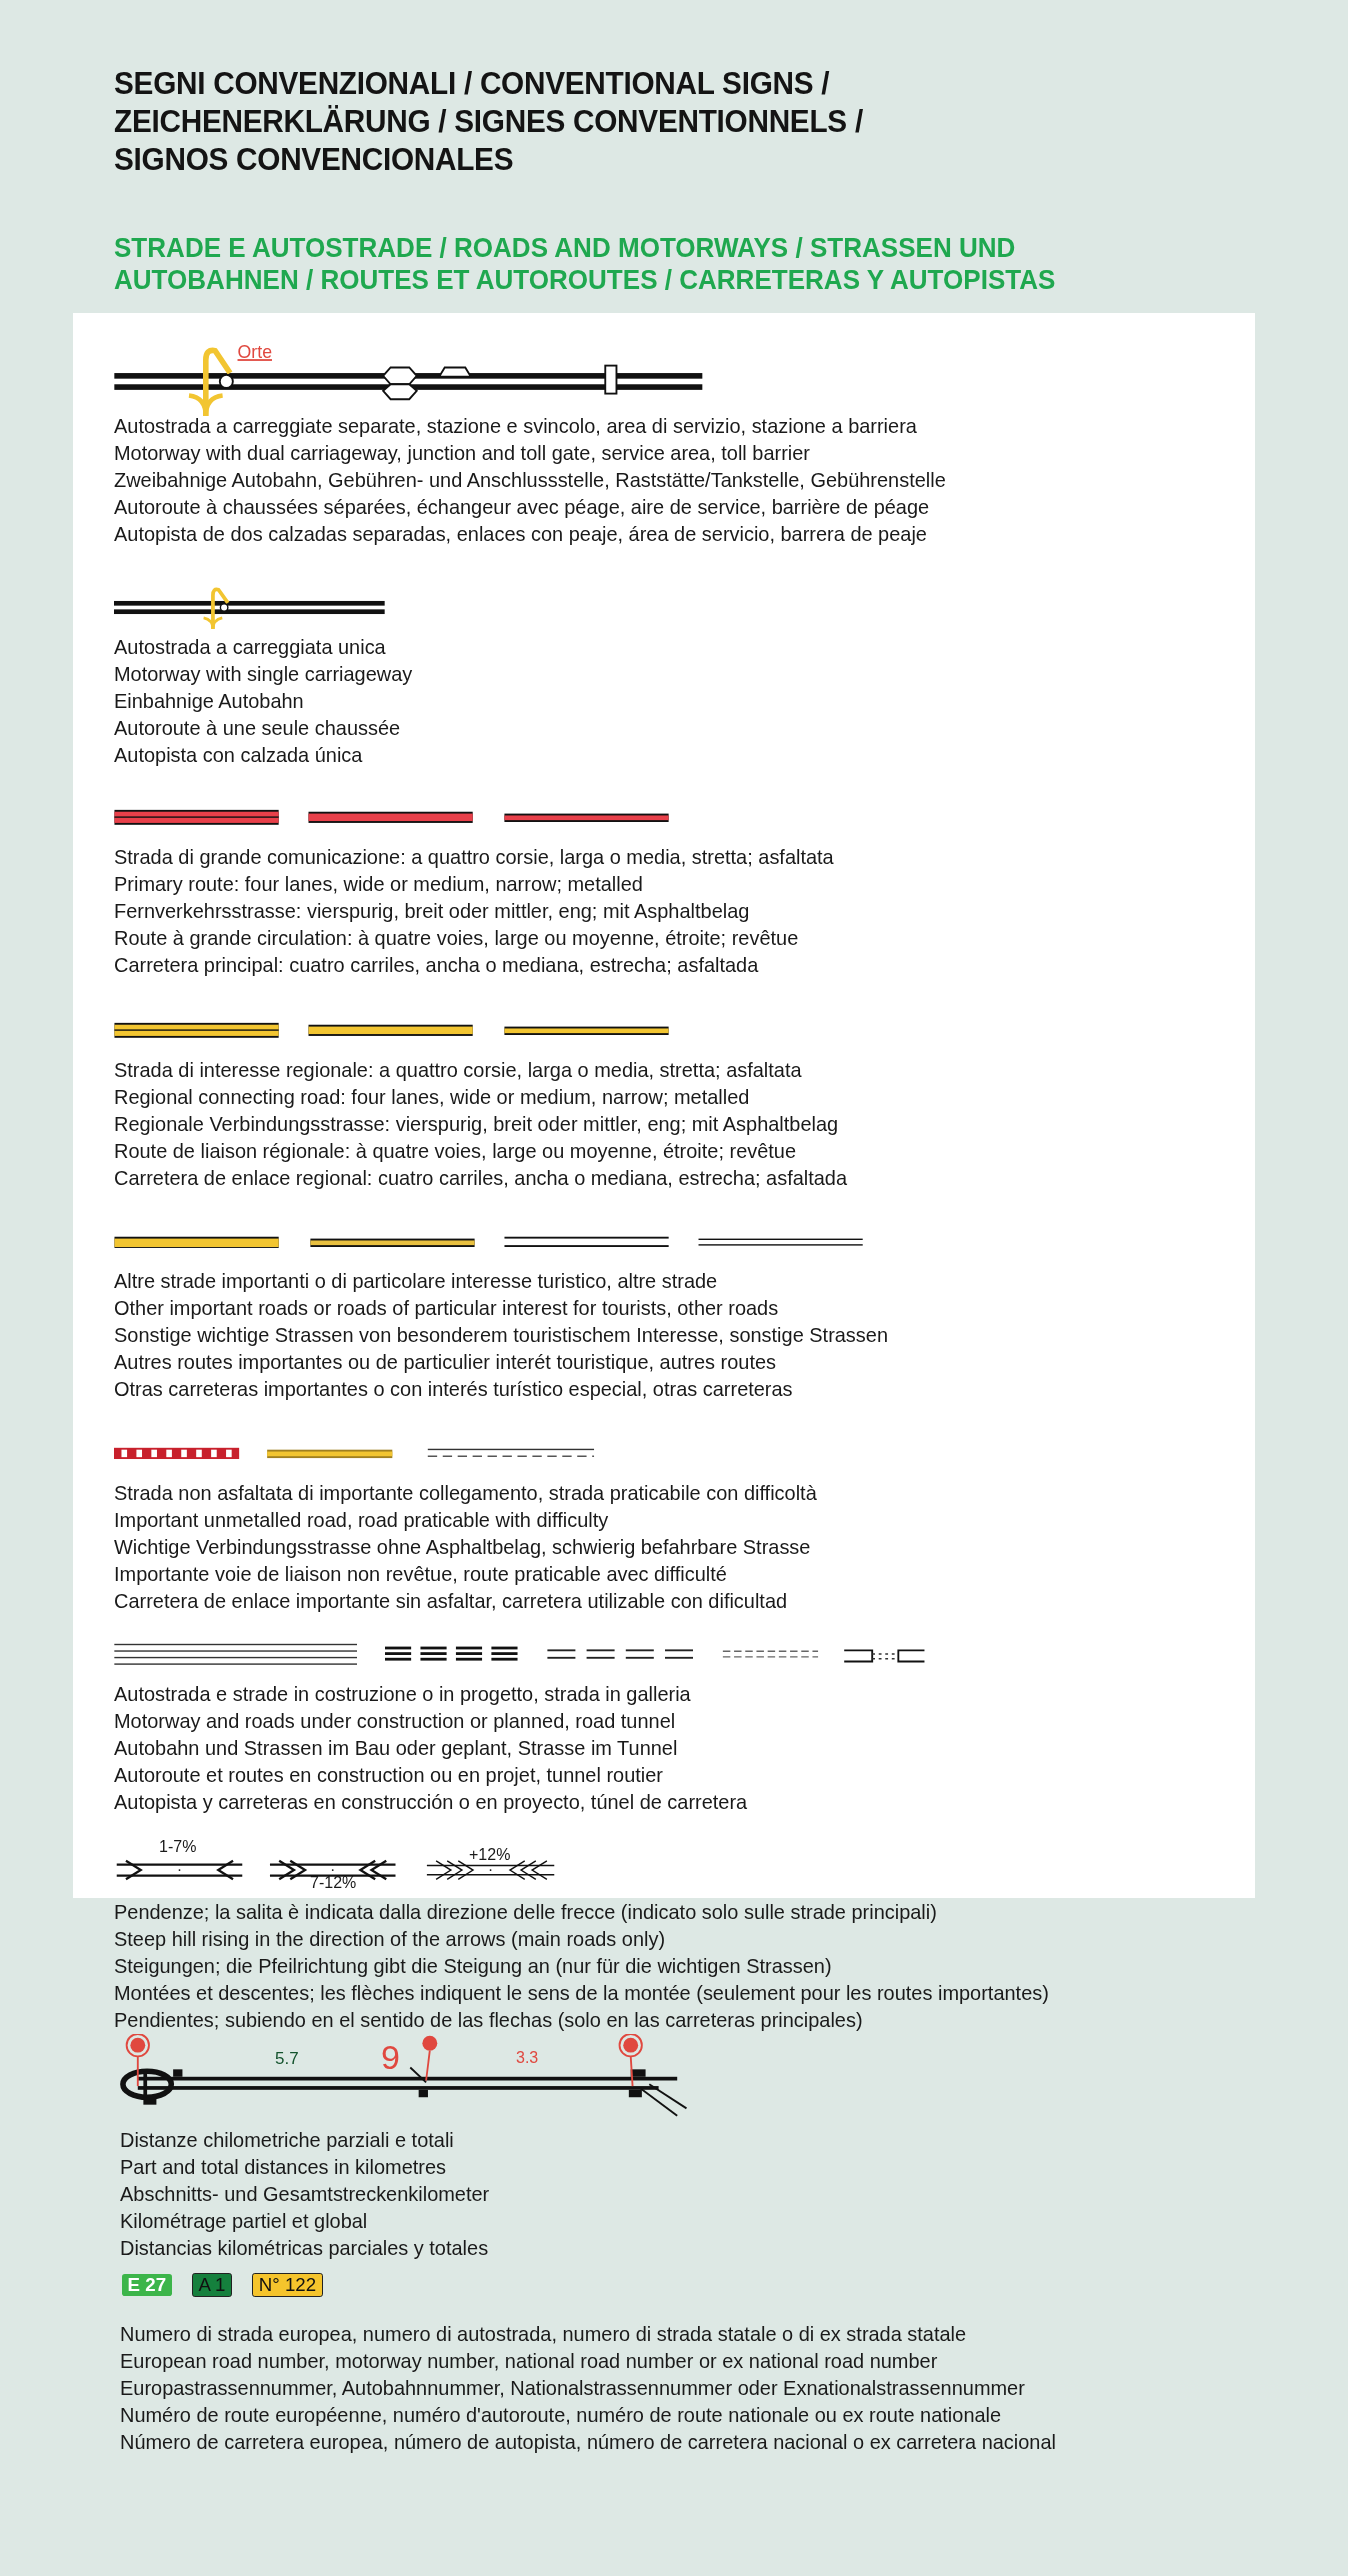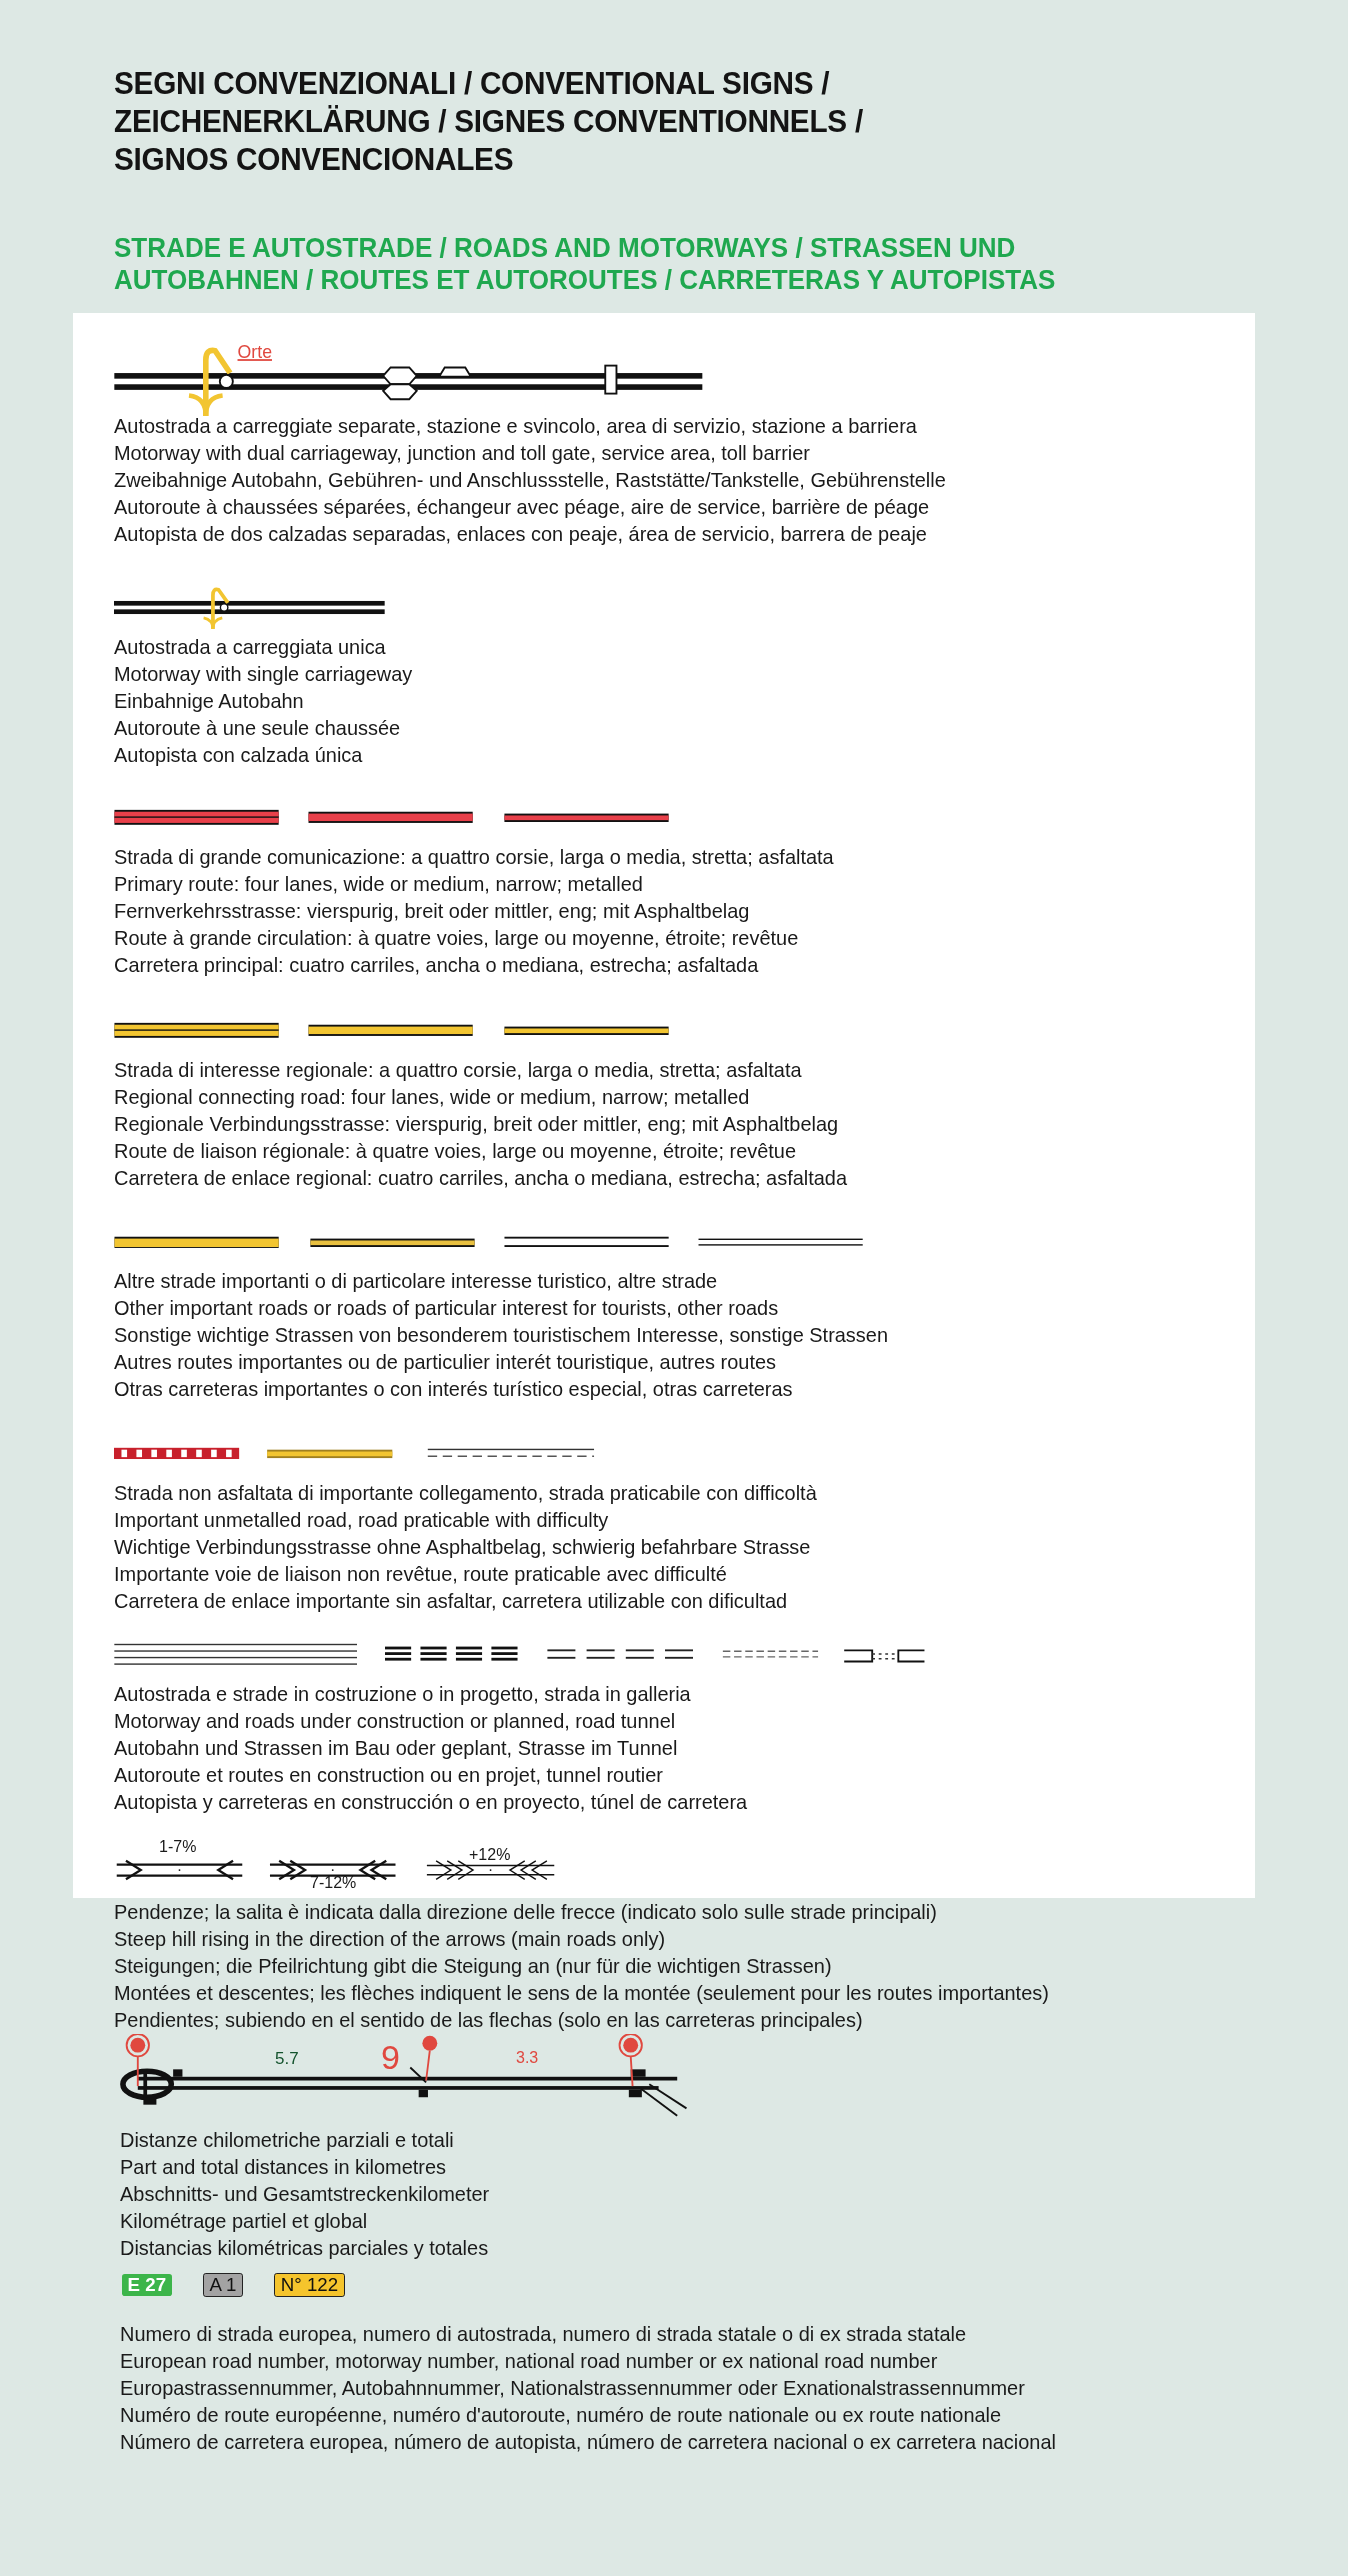--- a/index.html
+++ b/index.html
@@ -4,21 +4,21 @@
 <style>
   html,body{margin:0;padding:0;}
   body{width:1349px;height:2576px;background:#dde8e4;position:relative;overflow:hidden;font-family:"Liberation Sans",sans-serif;color:#1a1a1a;}
   .title{position:absolute;left:114px;top:64px;font-size:32px;font-weight:bold;line-height:38px;letter-spacing:-0.3px;color:#141414;transform:scaleX(0.93);transform-origin:left top;white-space:nowrap;}
   .subtitle{position:absolute;left:114px;top:232px;font-size:28px;font-weight:bold;line-height:32px;color:#1fa84f;transform:scaleX(0.93);transform-origin:left top;white-space:nowrap;}
   .panel{position:absolute;left:73px;top:313px;width:1182px;height:1585px;background:#ffffff;}
   .sec{position:absolute;left:0;width:1182px;}
   .sym{position:absolute;left:41px;}
   .txt{position:absolute;left:41px;font-size:21px;line-height:27px;white-space:nowrap;transform:scaleX(0.95);transform-origin:left top;}
   .txt div{height:27px;}
-  .badge{display:inline-block;font-weight:bold;font-size:18.7px;line-height:22.4px;padding:0 5.6px;border-radius:2.8px;margin-right:27px;vertical-align:middle;}
+  .badge{display:inline-block;font-weight:bold;font-size:18.7px;line-height:22.4px;padding:0 5.6px;border-radius:2.8px;margin-right:16px;vertical-align:middle;}
 </style>
 </head>
 <body>
 
 <div class="title">
   <div>SEGNI CONVENZIONALI / CONVENTIONAL SIGNS /</div>
   <div>ZEICHENERKLÄRUNG / SIGNES CONVENTIONNELS /</div>
   <div>SIGNOS CONVENCIONALES</div>
 </div>
 
@@ -276,21 +276,21 @@
       <div>Part and total distances in kilometres</div>
       <div>Abschnitts- und Gesamtstreckenkilometer</div>
       <div>Kilométrage partiel et global</div>
       <div>Distancias kilométricas parciales y totales</div>
     </div>
   </div>
 
   <div class="sec" style="top:1960px">
     <div class="sym" style="top:0;left:49px;white-space:nowrap;">
       <span class="badge" style="background:#3cb54a;color:#fff;">E 27</span>
-      <span class="badge" style="background:#a3a3a3;color:#111;border:1.9px solid #222;font-weight:normal;">A 1</span>
+      <span class="badge" style="background:#15803d;color:#111;border:1.9px solid #222;font-weight:normal;">A 1</span>
       <span class="badge" style="background:#f5c42c;color:#111;border:1.9px solid #222;font-weight:normal;">N° 122</span>
     </div>
     <div class="txt" style="top:47px;left:47px">
       <div>Numero di strada europea, numero di autostrada, numero di strada statale o di ex strada statale</div>
       <div>European road number, motorway number, national road number or ex national road number</div>
       <div>Europastrassennummer, Autobahnnummer, Nationalstrassennummer oder Exnationalstrassennummer</div>
       <div>Numéro de route européenne, numéro d'autoroute, numéro de route nationale ou ex route nationale</div>
       <div>Número de carretera europea, número de autopista, número de carretera nacional o ex carretera nacional</div>
     </div>
   </div>

